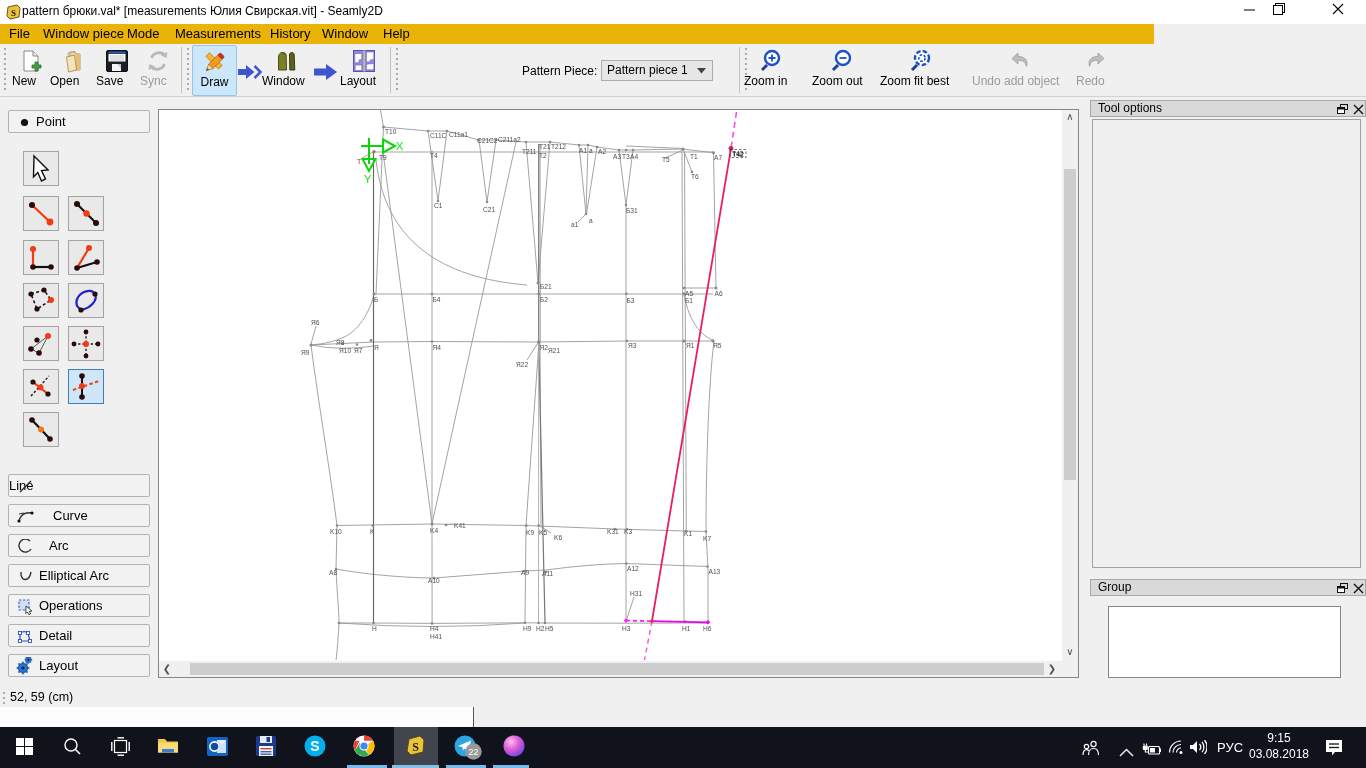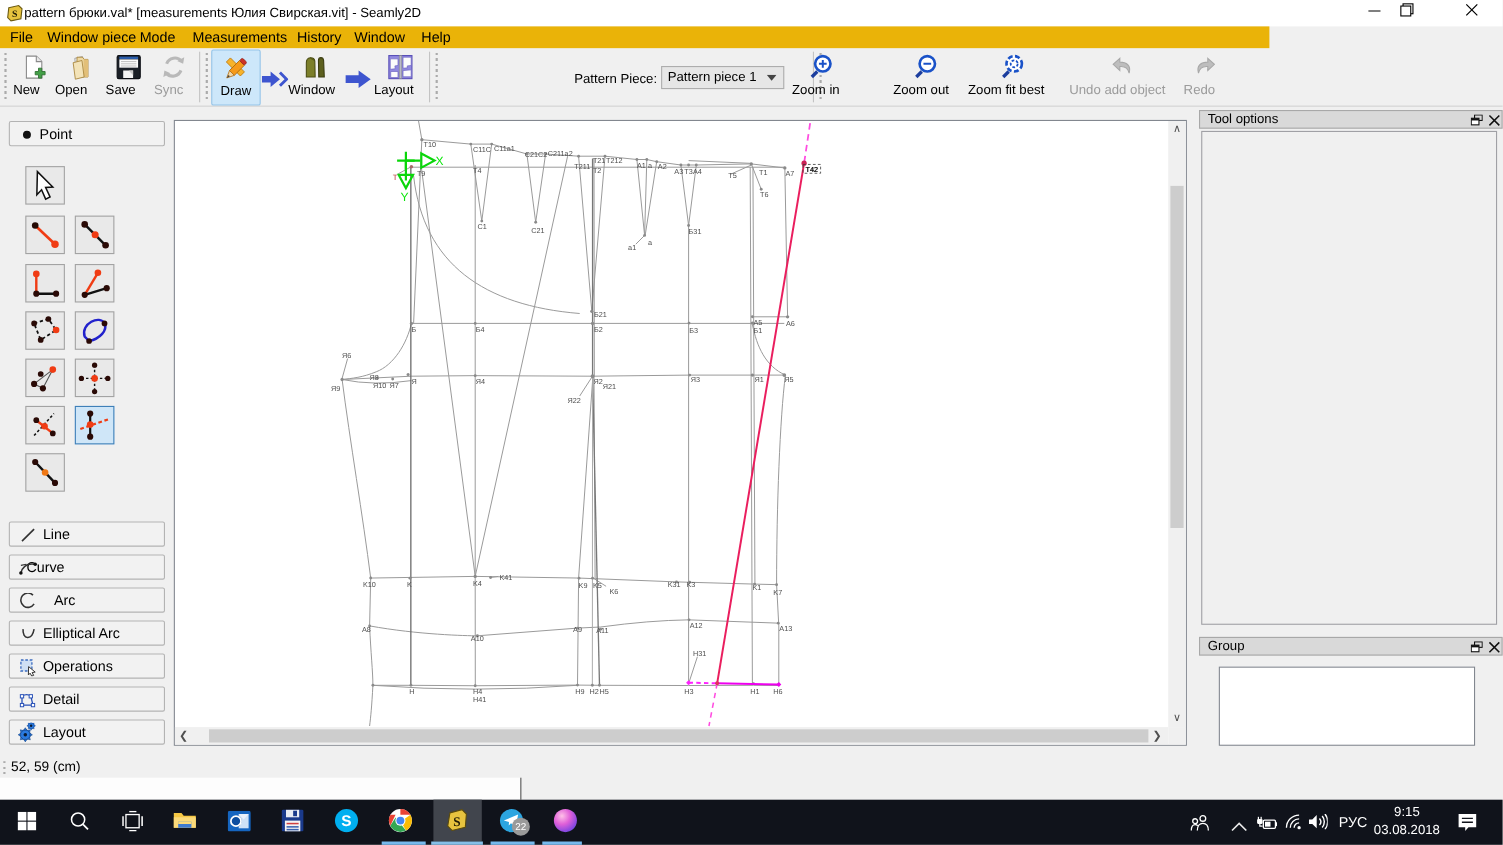--- a/index.html
+++ b/index.html
@@ -148,21 +148,21 @@
   <span class="lb">Layout</span>
     </div>
  <div class="tsep" style="left:390px"></div>
  <div class="thandle" style="left:396px"></div>
  <span style="position:absolute;left:522px;top:20px;font-size:12px">Pattern Piece:</span>
  <div style="position:absolute;left:601px;top:16px;width:112px;height:21px;background:#e6e6e6;border:1px solid #adadad;font-size:12px;line-height:19px;padding-left:5px">Pattern piece 1<svg style="position:absolute;right:6px;top:7px" width="9" height="6" viewBox="0 0 9 6">
         <path d="M0,0 h9 l-4.5,5.5 z" fill="#444"></path>
       </svg></div>
  <div class="tsep" style="left:739px"></div>
  <div class="thandle" style="left:745px"></div>
- <div class="tbtn" style="left:720px;width:53px">
+ <div class="tbtn" style="left:744px;width:53px">
   <svg width="24" height="24" viewBox="0 0 24 24">
         <line x1="8" y1="16" x2="3" y2="21" stroke="#1c3e9e" stroke-width="3"></line>
         <circle cx="13" cy="9" r="7" fill="#fff" stroke="#1a52c8" stroke-width="2.4"></circle>
         <path d="M13,5.5 v7 M9.5,9 h7" stroke="#1a52c8" stroke-width="1.8"></path>
       </svg>
   <span class="lb">Zoom in</span>
     </div>
  <div class="tbtn" style="left:812px;width:59px">
   <svg width="24" height="24" viewBox="0 0 24 24">
         <line x1="8" y1="16" x2="3" y2="21" stroke="#1c3e9e" stroke-width="3"></line>
@@ -278,27 +278,27 @@
       </svg></div>
  <div class="toolcell" style="left:23px;top:412px">
   <svg width="34" height="33" viewBox="0 0 34 33">
         <line x1="8" y1="7" x2="26" y2="26" stroke="#111" stroke-width="2.2"></line>
         <circle cx="8" cy="7" r="2.8" fill="#2a0a06"></circle>
         <circle cx="26" cy="26" r="2.8" fill="#2a0a06"></circle>
         <circle cx="17" cy="16.5" r="3" fill="#f07814"></circle>
       </svg></div>
  <div class="sidehdr" style="top:474px"><svg style="position:absolute;left:9px;top:4px" width="16" height="15" viewBox="0 0 16 15">
         <line x1="2" y1="13" x2="13" y2="2" stroke="#333" stroke-width="1.5"></line>
-      </svg><span style="margin-left:30px">Line</span></div>
+      </svg><span style="">Line</span></div>
  <div class="sidehdr" style="top:504px"><svg style="position:absolute;left:8px;top:4px" width="18" height="15" viewBox="0 0 18 15">
         <path d="M2,12 C4,4 9,3 15,4" fill="none" stroke="#333" stroke-width="1.4"></path>
         <circle cx="2" cy="12" r="1.6" fill="#111"></circle>
         <circle cx="15" cy="4" r="1.6" fill="#111"></circle>
         <line x1="2" y1="5" x2="7" y2="4" stroke="#333" stroke-width="1"></line>
-      </svg><span style="margin-left:15px">Curve</span></div>
+      </svg><span style="margin-left:44px">Curve</span></div>
  <div class="sidehdr" style="top:534px"><svg style="position:absolute;left:9px;top:4px" width="16" height="15" viewBox="0 0 16 15">
         <path d="M12,2 A6.5,6.5 0 1 0 13,10" fill="none" stroke="#333" stroke-width="1.4"></path>
       </svg><span style="margin-left:40px">Arc</span></div>
  <div class="sidehdr" style="top:564px"><svg style="position:absolute;left:9px;top:4px" width="16" height="15" viewBox="0 0 16 15">
         <path d="M3,3 C2,12 11,14 13,3" fill="none" stroke="#333" stroke-width="1.4"></path>
       </svg><span style="margin-left:30px">Elliptical Arc</span></div>
  <div class="sidehdr" style="top:594px"><svg style="position:absolute;left:8px;top:3px" width="17" height="17" viewBox="0 0 17 17">
         <rect x="2" y="2" width="10" height="10" fill="#cfe0f4" stroke="#3c6cc0" stroke-width="1.2" stroke-dasharray="2.4 1.6"></rect>
         <path d="M9,8 L15,13 12.2,13.4 13.6,16 11.8,16.6 10.4,14 8.8,15.6 Z" fill="#fff" stroke="#333" stroke-width="0.9"></path>
       </svg><span style="margin-left:30px">Operations</span></div>

